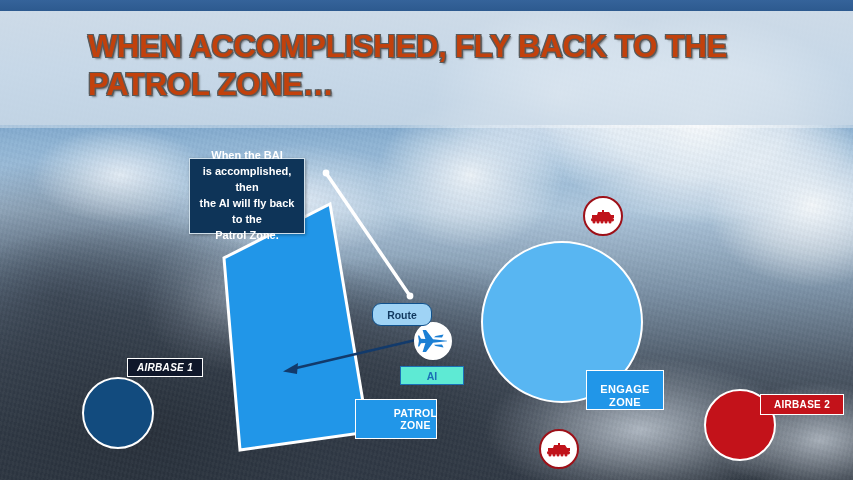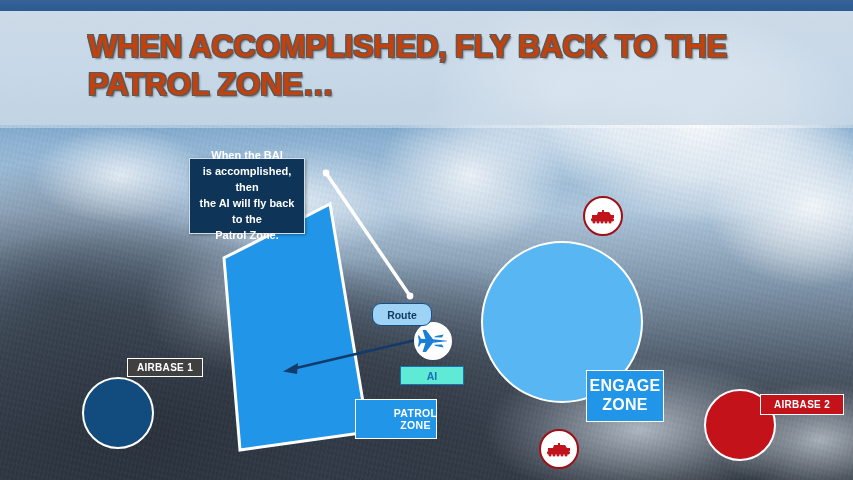--- a/index.html
+++ b/index.html
@@ -72,25 +72,25 @@
   .base-1 { left:82px; top:377px; width:72px; height:72px; background:#124b7e; }
   .base-4 { left:704px; top:389px; width:72px; height:72px; background:#c3121a; }
 
   
   .label {
     position:absolute; display:flex; align-items:center; justify-content:center; text-align:center;
     font-weight:bold; color:#ffffff; border:1.5px solid #ffffff; line-height:1.18;
     letter-spacing:.3px;
   }
   .label.blue { background:#2196e8; }
-  .label.navy { background:#404040; }
+  .label.navy { background:#0f172a;font-style:italic; }
   .label.red  { background:#c3121a; }
 
   .lbl-patrol { left:355px; top:399px; width:82px; height:40px; font-size:10.5px;padding-left:39px; }
-  .lbl-engage { left:586px; top:370px; width:78px; height:52px; font-size:16px; }
+  .lbl-engage { left:586px; top:370px; width:78px; height:40px; font-size:11px;align-items:flex-end; }
   .lbl-base1  { left:127px; top:358px; width:76px; height:19px; font-size:10px; }
   .lbl-base4  { left:760px; top:394px; width:84px; height:21px; font-size:10px; }
 
   .lbl-ai {
     position:absolute; left:400px; top:366px; width:64px; height:19px;
     display:flex; align-items:center; justify-content:center;
     background:#5eead4; border:1.5px solid #1b6fb5; color:#1b6fb5;
     font-size:10.5px; font-weight:bold;
   }
   .lbl-route {

